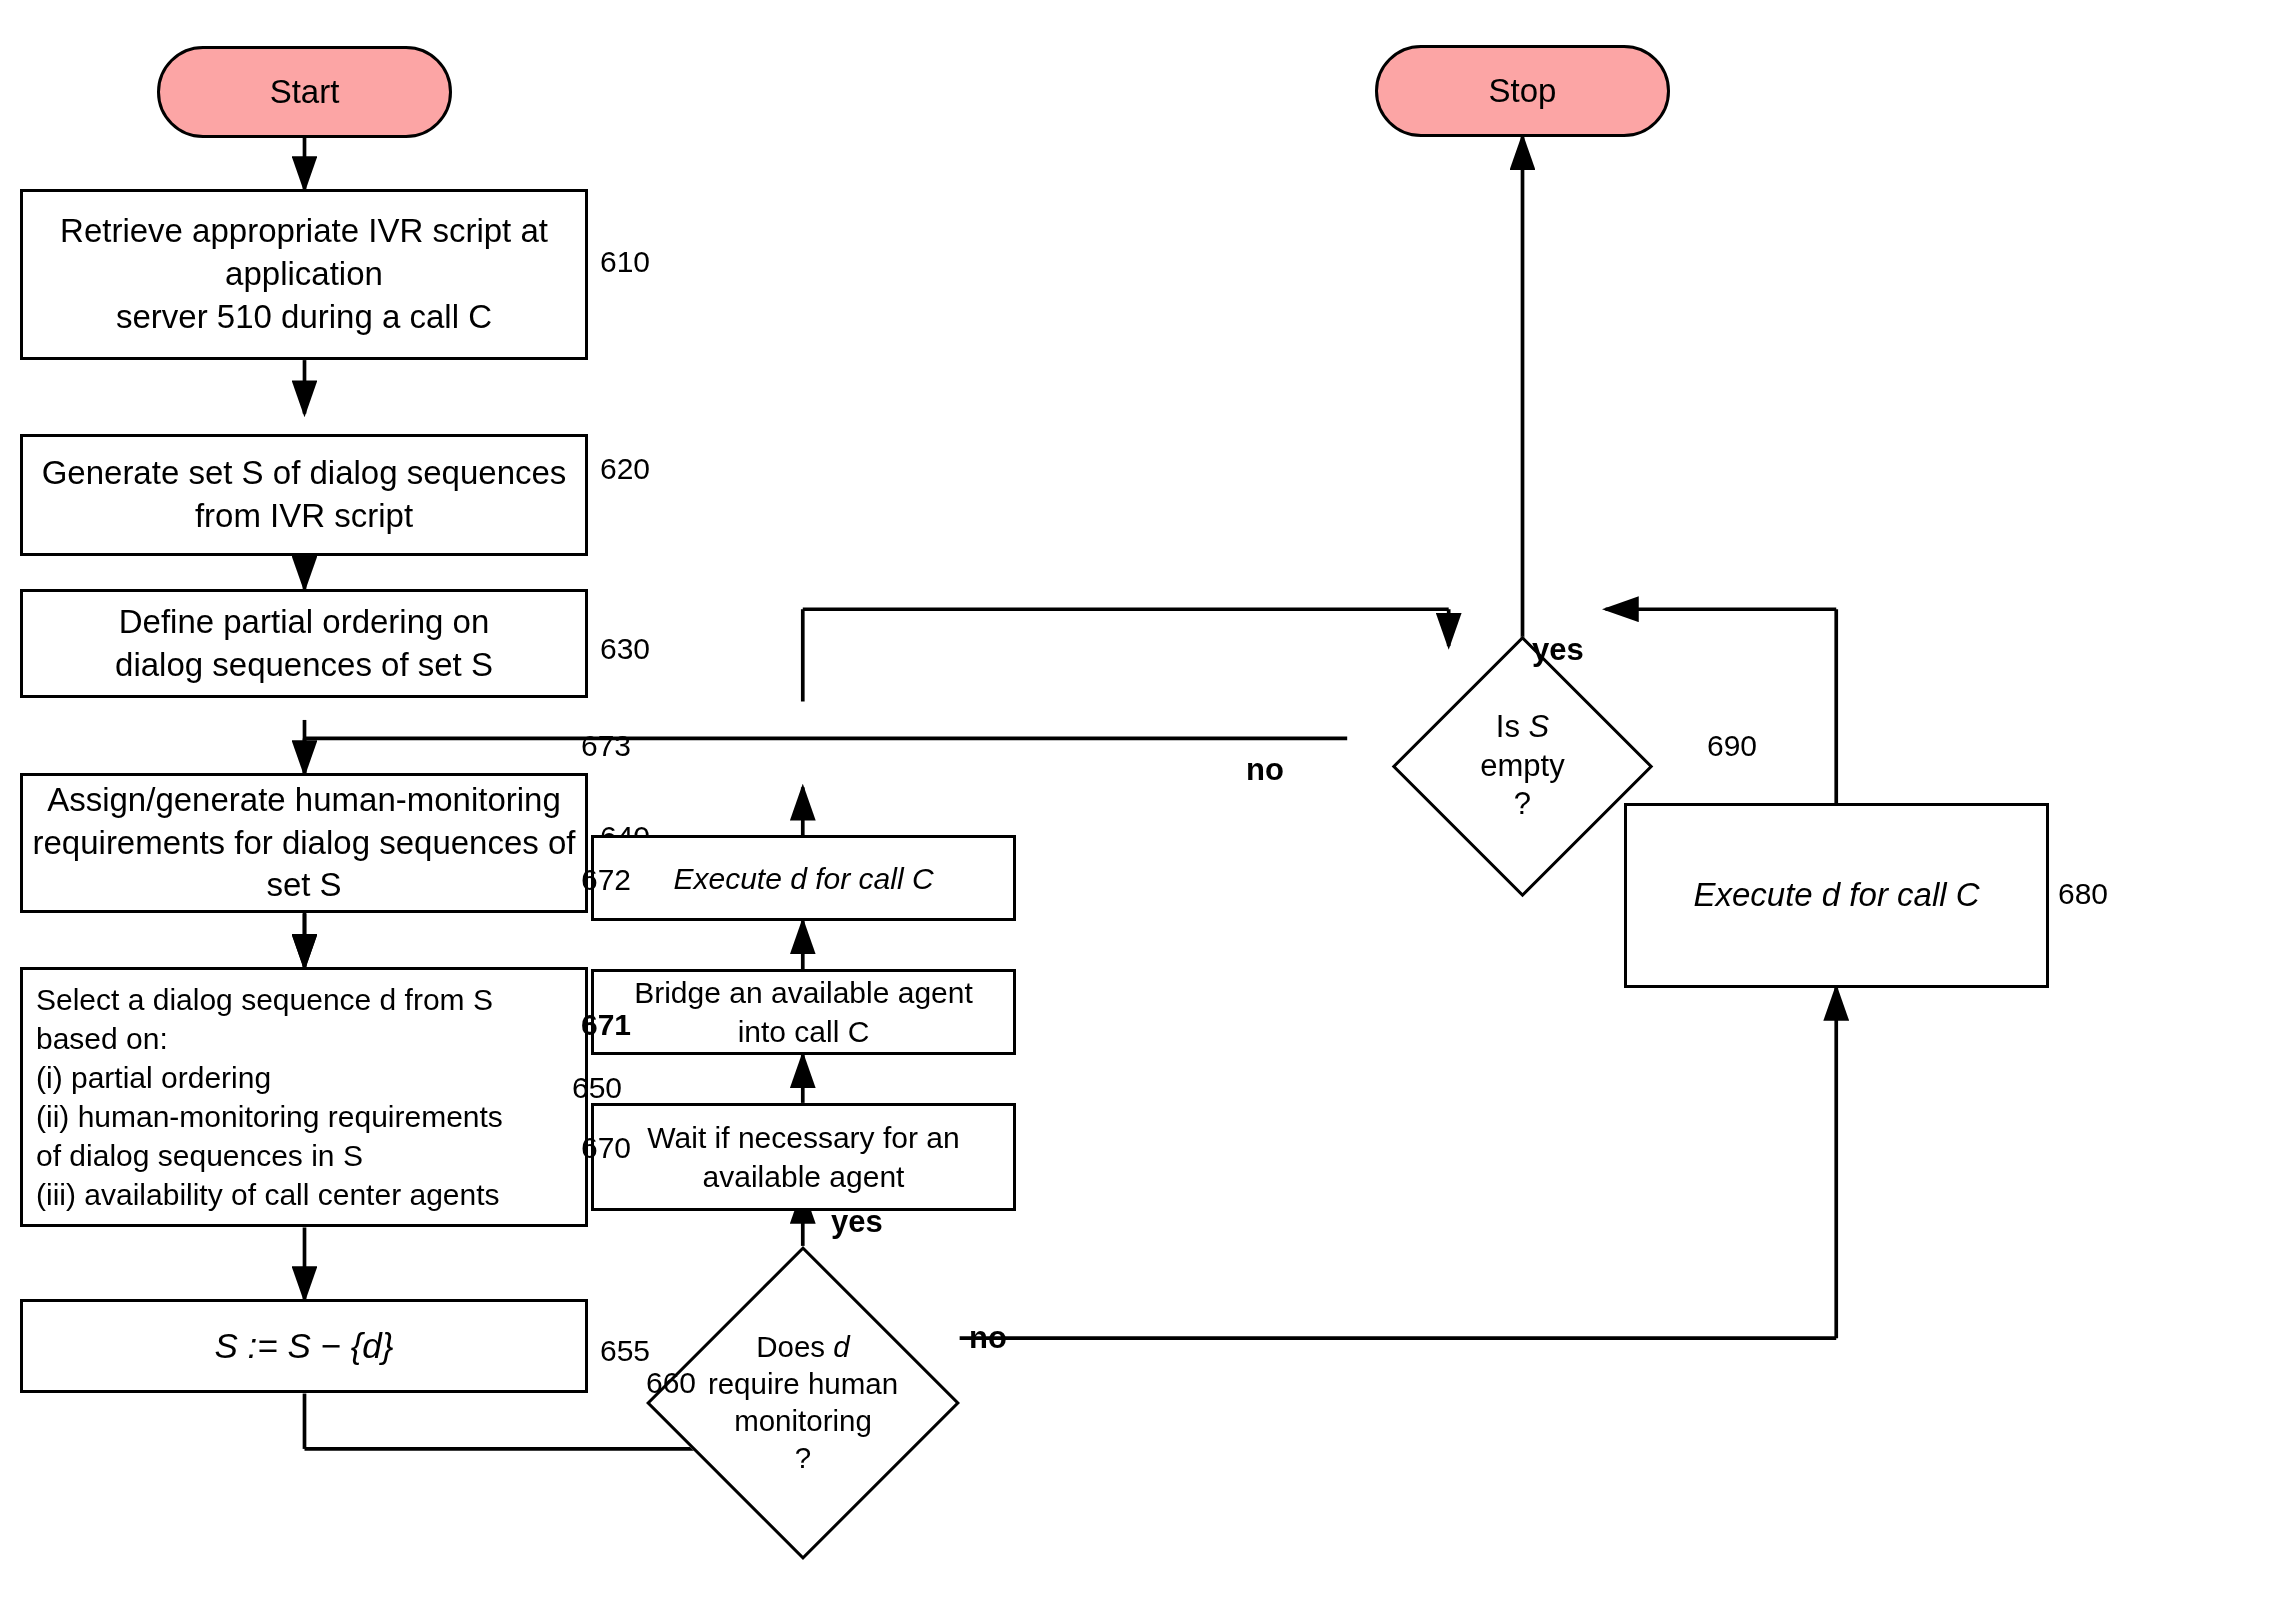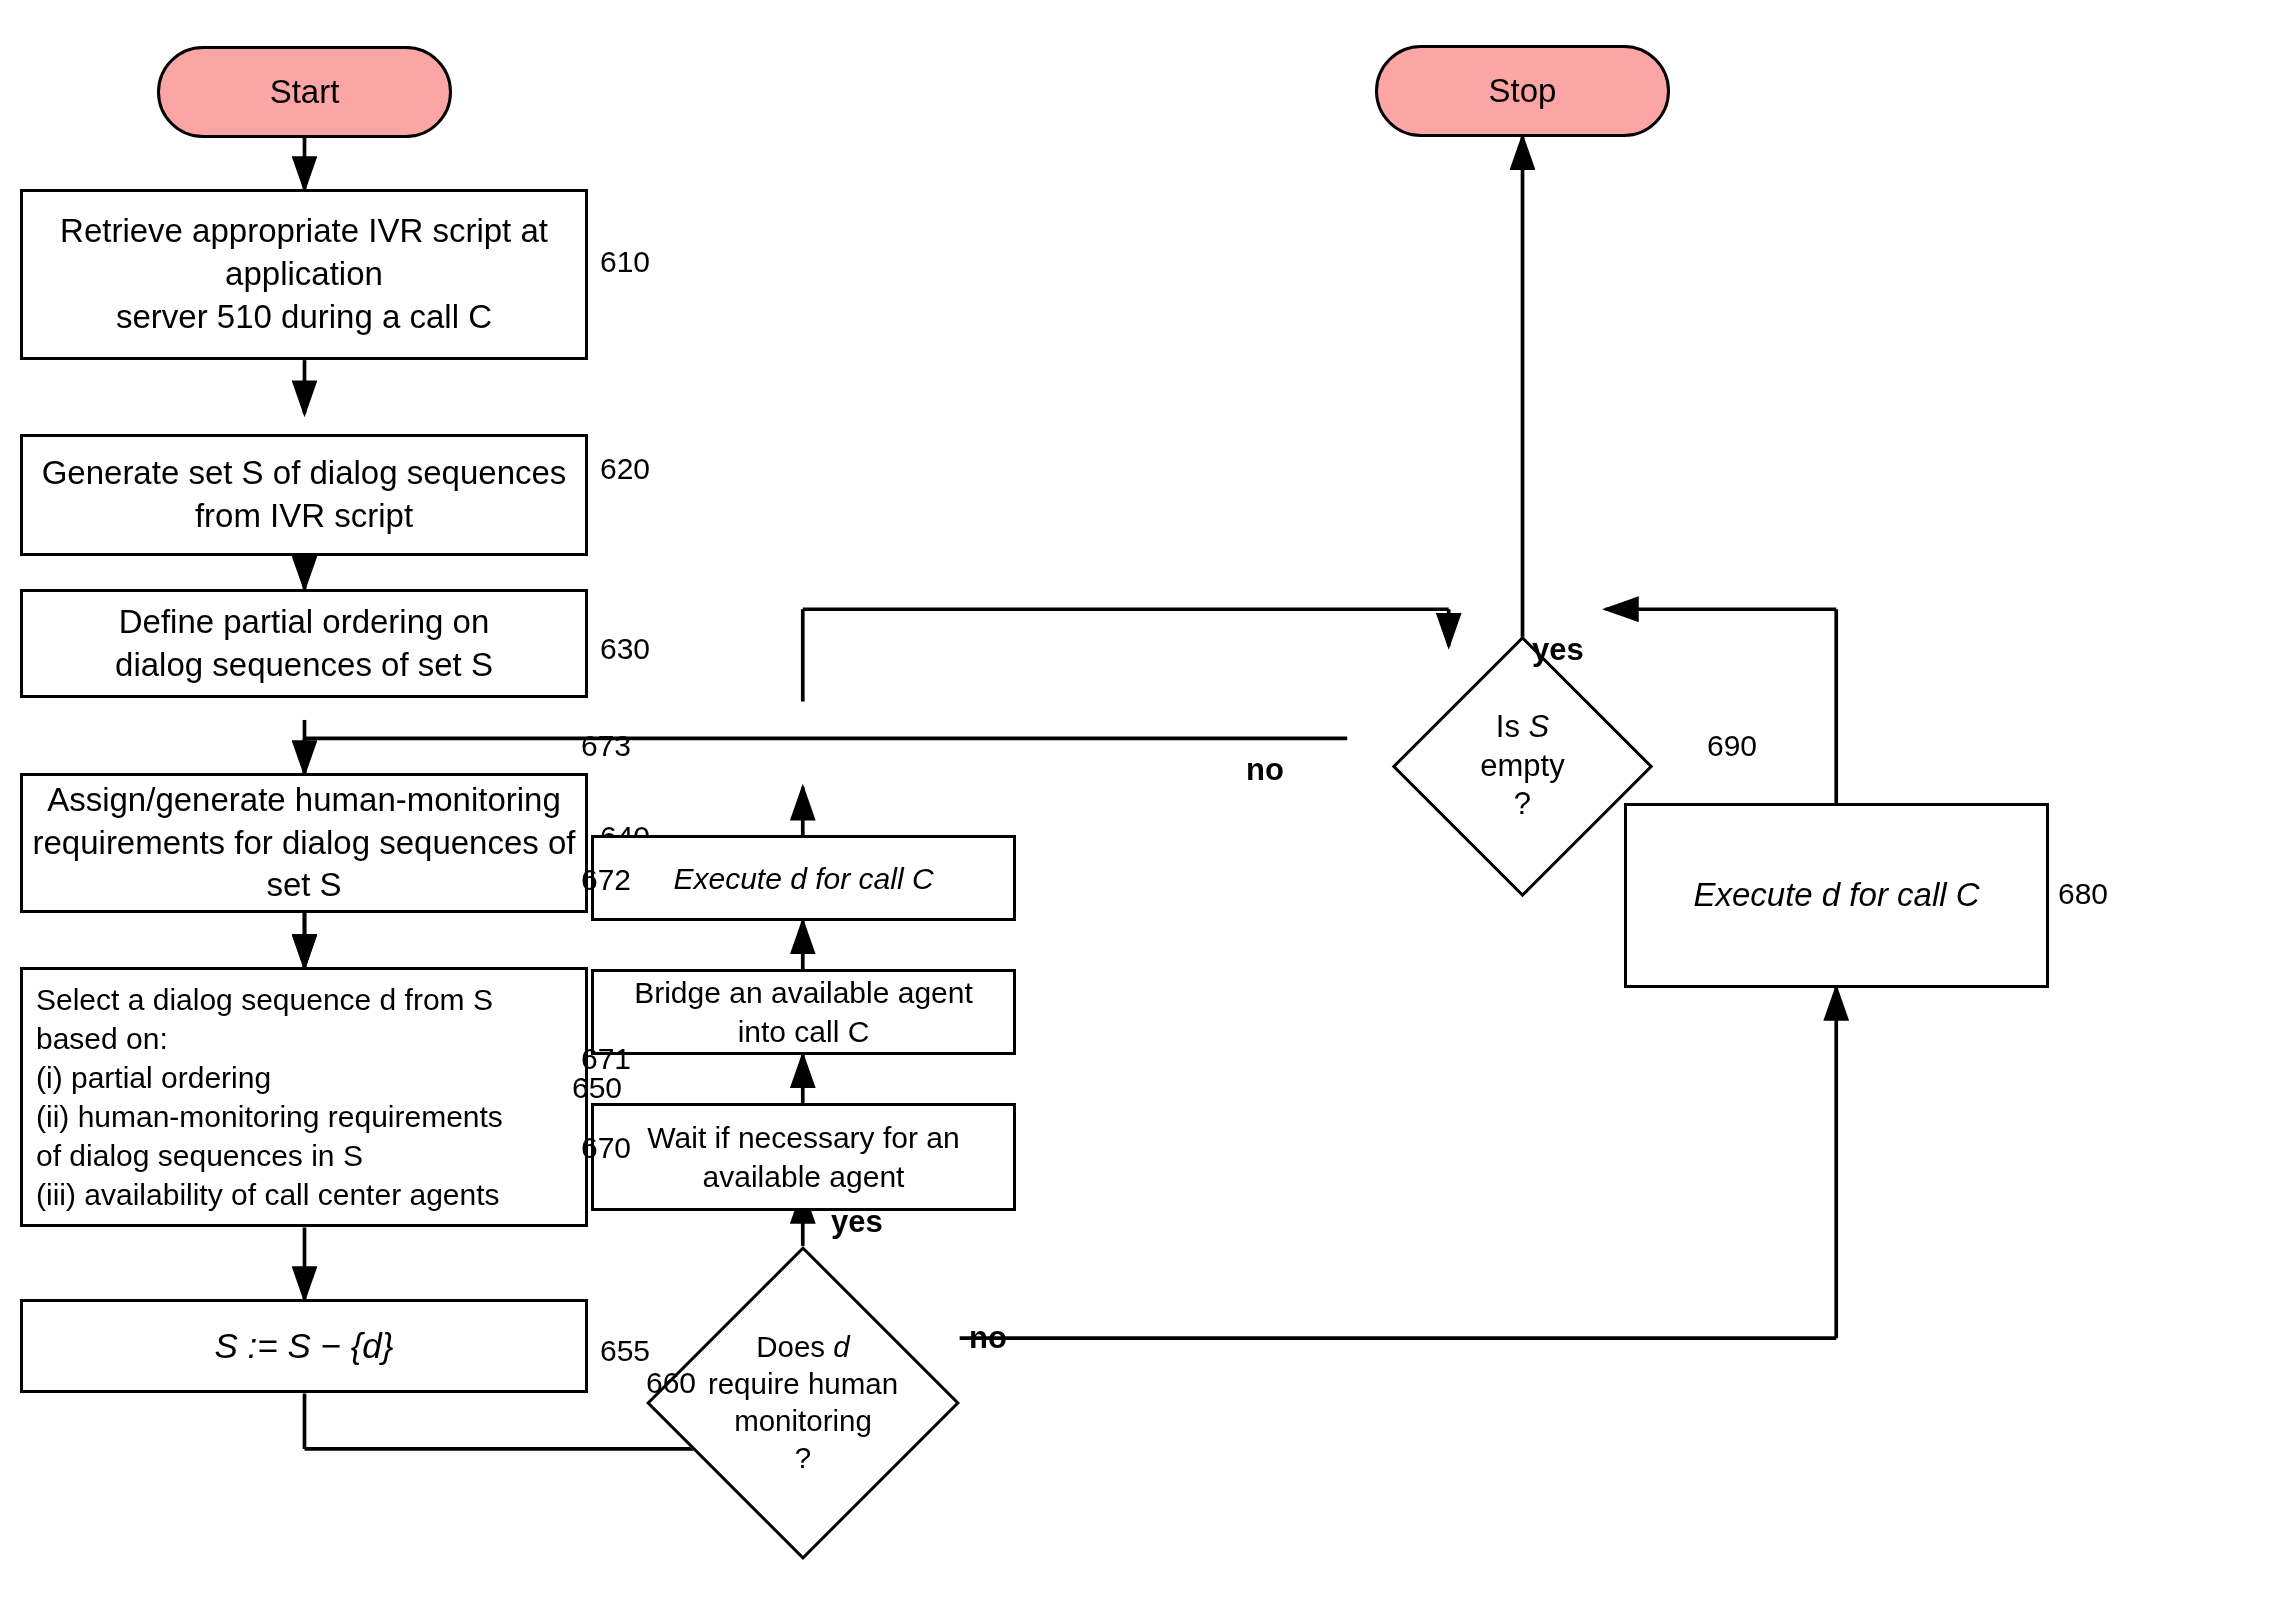--- a/index.html
+++ b/index.html
@@ -181,21 +181,21 @@
   <div class="node rect" style="left:591px; top:1103px; width:425px; height:108px; padding:9.2px;">
     <span style="white-space:pre-line; font-size:30px;">Wait if necessary for an
 available agent</span>
   </div>
   <span class="step-num" style="left:581px; top:1131px;">670</span>
 
   <div class="node rect" style="left:591px; top:969px; width:425px; height:86px; padding:9.2px;">
     <span style="white-space:pre-line; font-size:30px;">Bridge an available agent
 into call C</span>
   </div>
-  <span class="step-num" style="left:581px; top:1042px;">671</span>
+  <span class="step-num" style="left:581px; top:1008px;font-weight:bold;">671</span>
 
   <div class="node rect" style="left:591px; top:835px; width:425px; height:86px; padding:9.2px;">
     <span style="font-style:italic; font-size:30px;">Execute d for call C</span>
   </div>
   <span class="step-num" style="left:581px; top:863px;">672</span>
 
   <span class="step-num" style="left:581px; top:729px;">673</span>
 
   <div class="node rect" style="left:1624px; top:803px; width:425px; height:185px; padding:9.2px;">
     <span style="font-style:italic; font-size:33px;">Execute d for call C</span>

